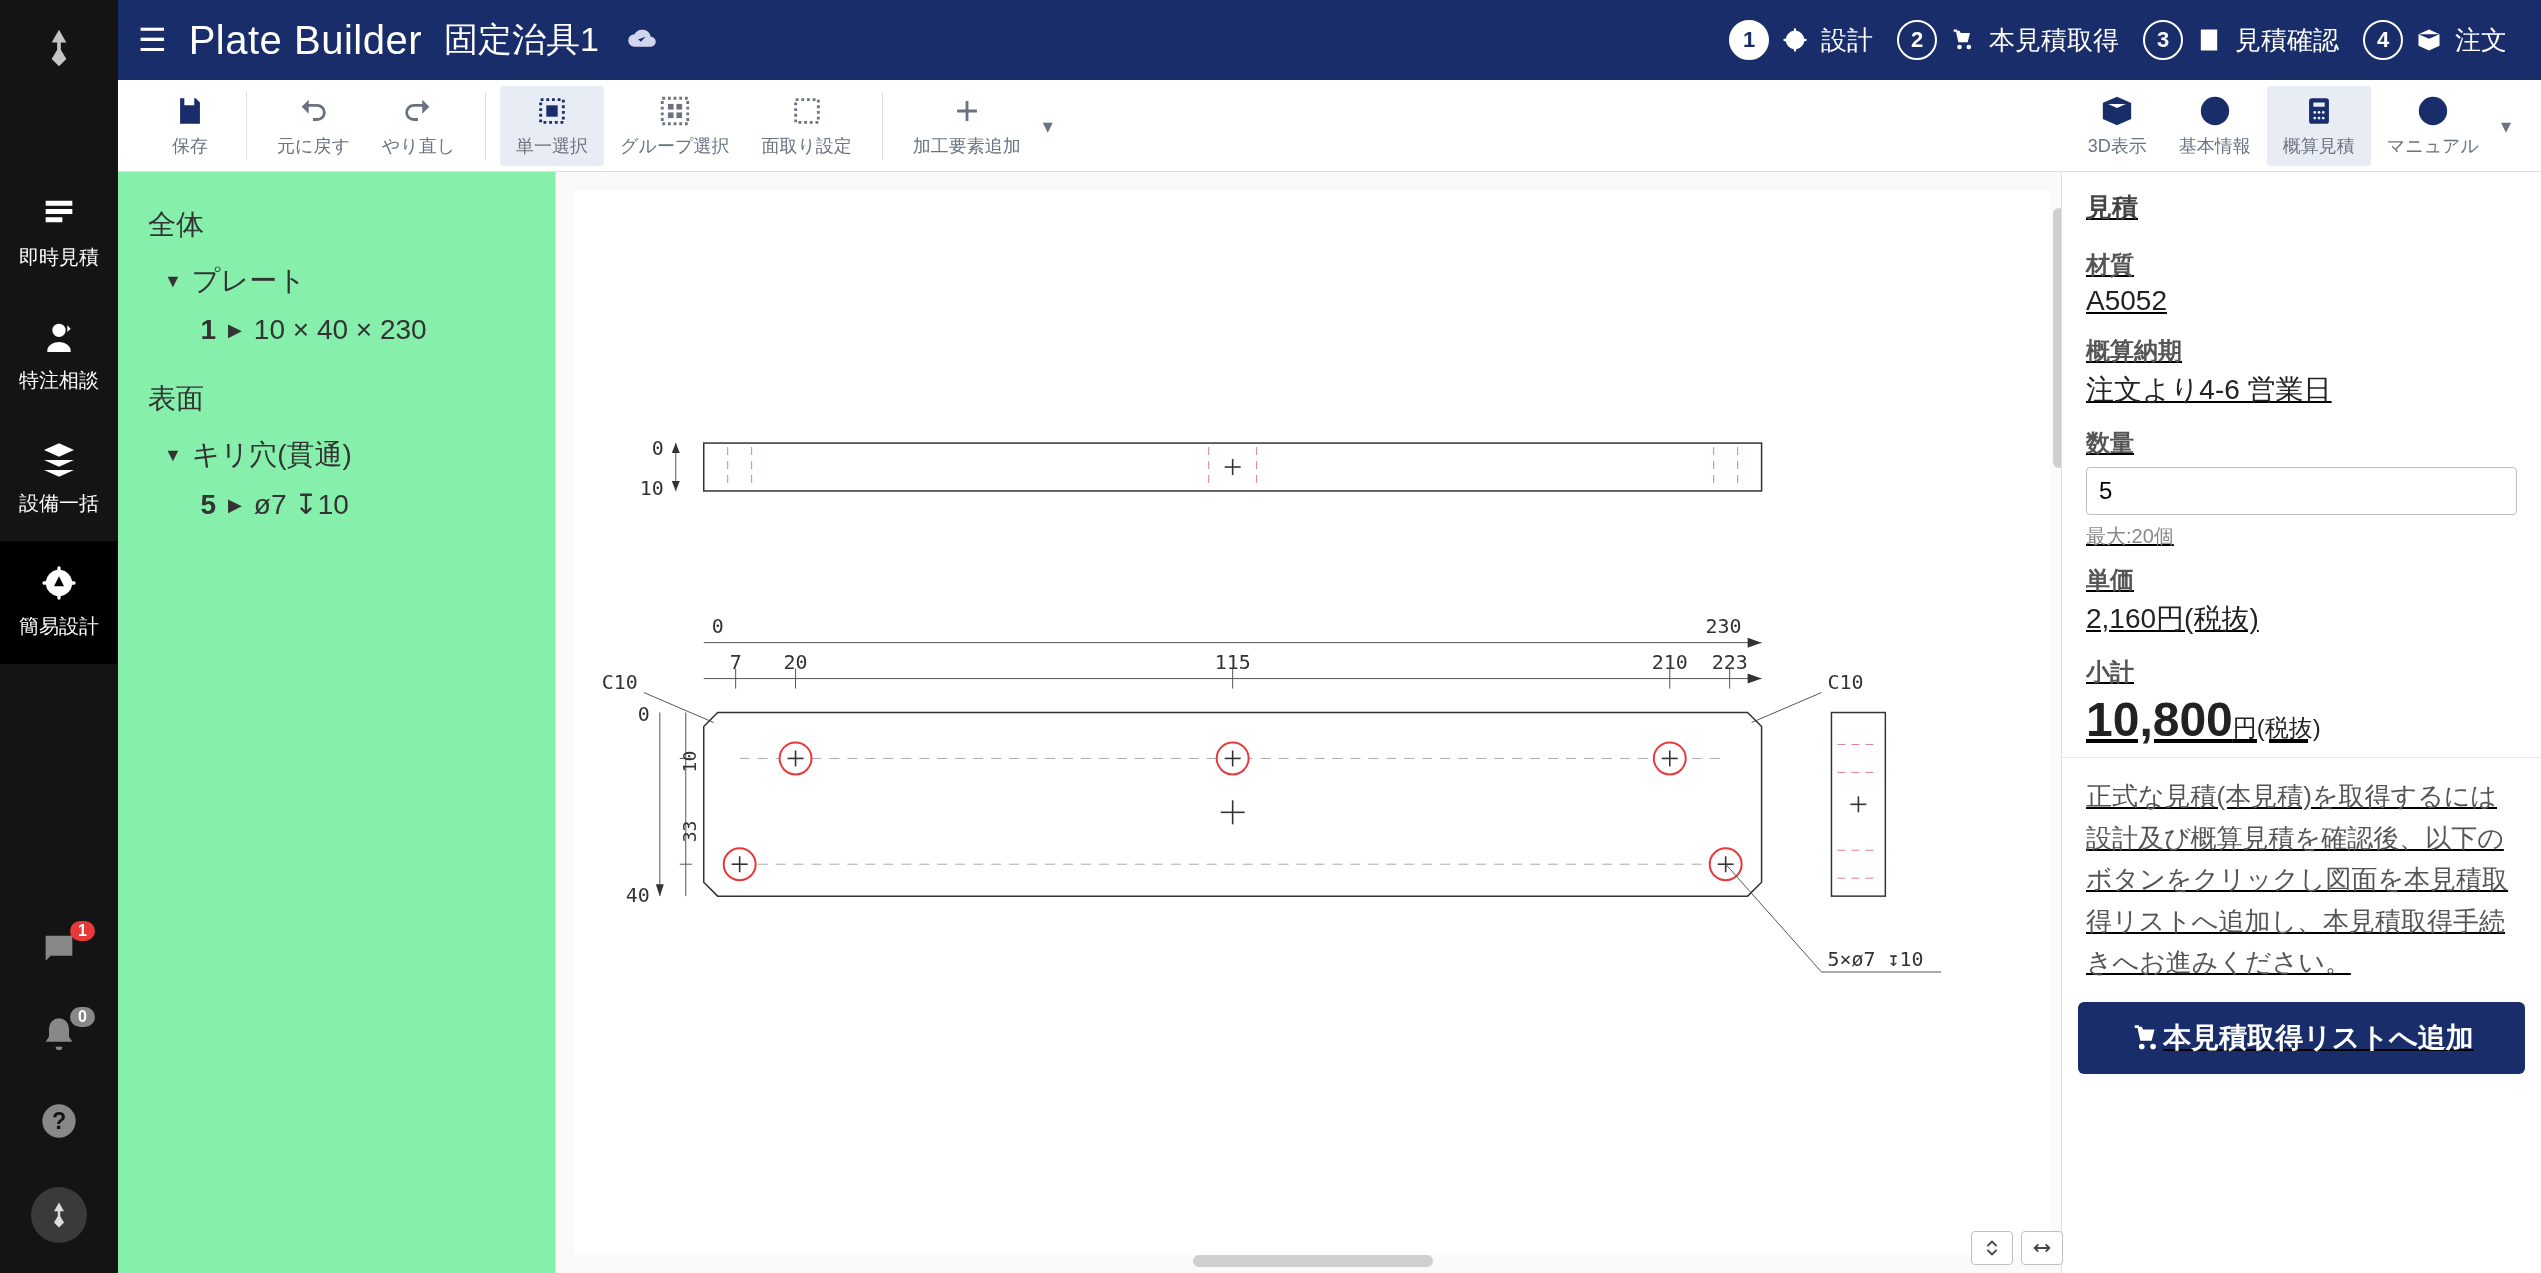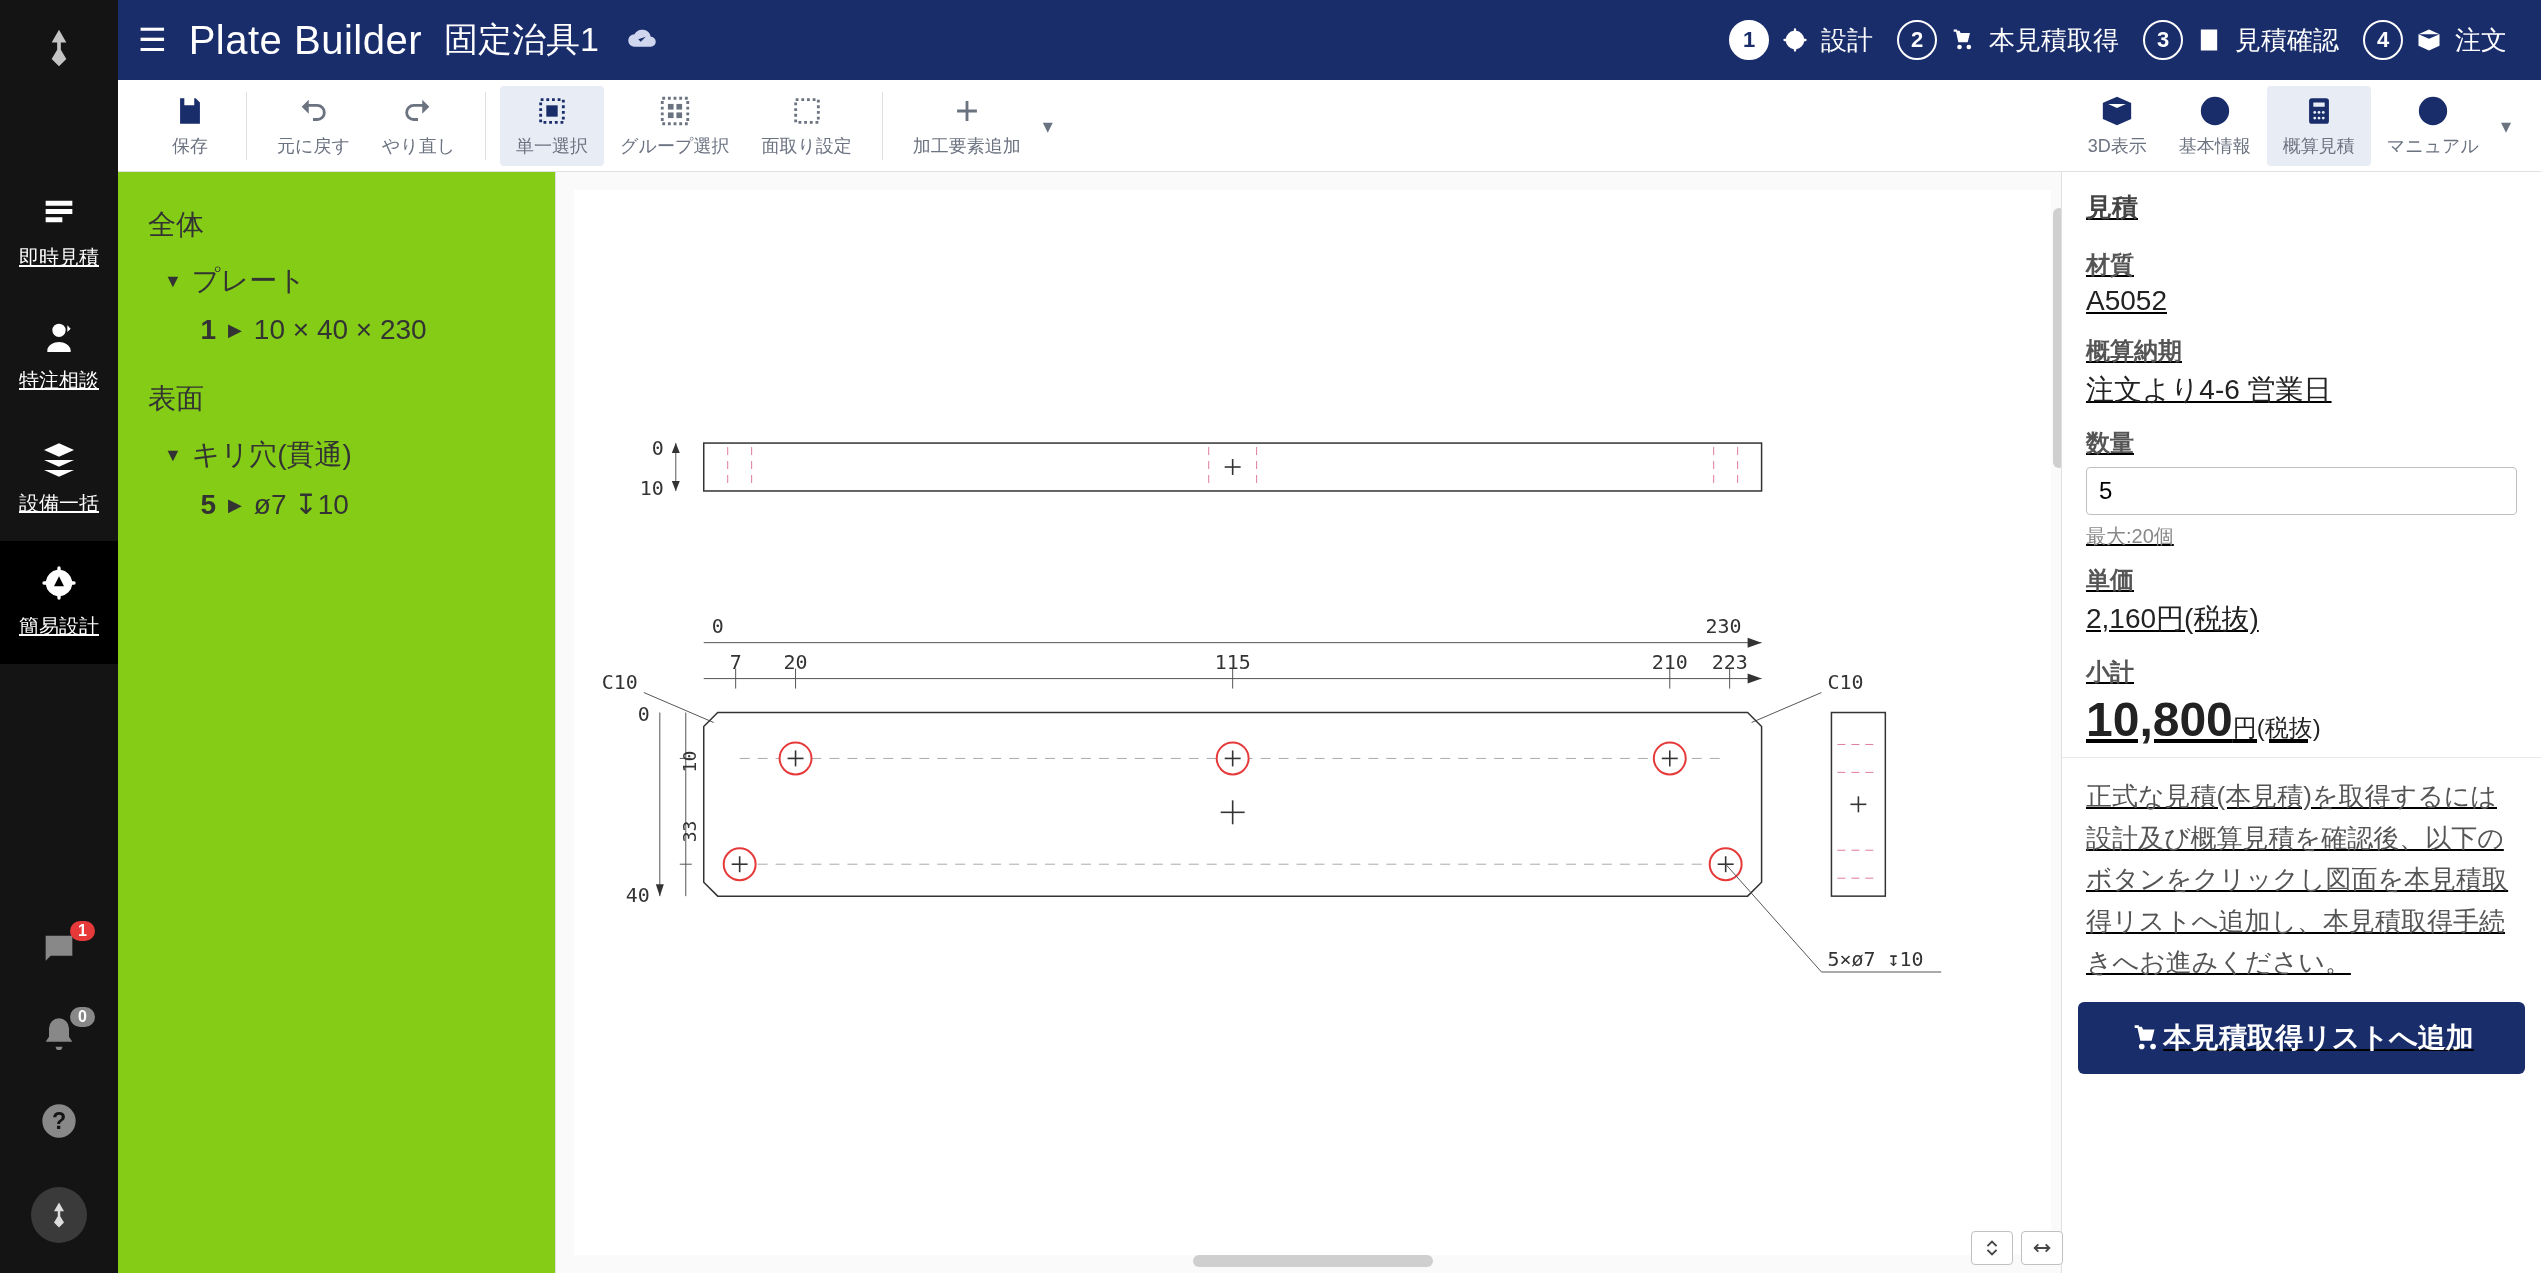--- a/index.html
+++ b/index.html
@@ -1,20 +1,20 @@
 <!DOCTYPE html>
 <html><head>
 <meta charset="utf-8">
 <style>
 * { box-sizing: border-box; margin: 0; padding: 0; }
 body { font-family: -apple-system, "Hiragino Sans", "Meiryo", sans-serif; overflow: hidden; width: 2541px; height: 1273px; background: #fff; transform-origin: 0 0; }
 :root { --navy: #1a2d6b; --sidebar: #141414; --border: #e0e0e0; --text: #333; --text-muted: #6b6b6b; --pink: #ee207b; }
 
 
-.rail { position: absolute; left: 0; top: 0; width: 118px; height: 100%; background: var(--sidebar); display: flex; flex-direction: column; align-items: center; color: #fff; text-decoration: underline; }
+.rail { position: absolute; left: 0; top: 0; width: 118px; height: 100%; background: var(--sidebar); display: flex; flex-direction: column; align-items: center; color: #fff; }
 .rail-logo { margin-top: 26px; margin-bottom: 98px; }
 .rail-item { width: 100%; display: flex; flex-direction: column; align-items: center; gap: 10px; padding: 22px 0 24px; cursor: pointer; font-size: 20px; }
 .rail-item.active { background: #000; }
 .rail-item svg { fill: #fff; }
 .rail-spacer { flex: 1; }
 .rail-bottom { width: 100%; display: flex; flex-direction: column; align-items: center; gap: 42px; padding-bottom: 30px; }
 .rail-icon { position: relative; }
 .rail-badge { position: absolute; top: -8px; right: -16px; background: #e63a3a; color: #fff; border-radius: 12px; font-size: 16px; padding: 1px 8px; font-weight: 600; }
 
 
@@ -36,21 +36,21 @@
 .tool-group.noborder { border-right: none; }
 .tool-btn { display: flex; flex-direction: column; align-items: center; justify-content: center; gap: 6px; padding: 6px 16px; cursor: pointer; border-radius: 4px; height: 80px; min-width: 84px; }
 .tool-btn.selected { background: #e8ecf4; }
 .tool-btn svg { fill: #6b7280; }
 .tool-btn.colored svg { fill: var(--navy); }
 .tool-label { font-size: 18px; color: #6b7280; white-space: nowrap; }
 .tool-dropdown { display: flex; align-items: center; color: #6b7280; font-size: 20px; padding-left: 6px; }
 .toolbar-spacer { flex: 1; }
 
 
-.tree { position: absolute; left: 118px; top: 172px; width: 438px; bottom: 0; background: #84cc16; border-right: 1px solid var(--border); padding: 26px 16px; color: var(--text); font-size: 26px; }
+.tree { position: absolute; left: 118px; top: 172px; width: 438px; bottom: 0; background: #86efac; border-right: 1px solid var(--border); padding: 26px 16px; color: var(--text); font-size: 26px; }
 .tree-section { font-weight: 500; margin: 8px 0 18px 14px; font-size: 28px; }
 .tree-node { display: flex; align-items: center; gap: 10px; margin: 10px 0 10px 30px; font-size: 28px; font-weight: 500; }
 .tree-leaf { display: flex; align-items: center; gap: 12px; margin: 14px 0 14px 54px; font-size: 28px; }
 .tree-leaf .idx { width: 28px; text-align: right; font-weight: 600; }
 .tri { font-size: 18px; }
 .tree-section2 { font-weight: 500; margin: 34px 0 18px 14px; font-size: 28px; }
 
 
 .canvas { position: absolute; left: 556px; top: 172px; right: 472px; bottom: 0; background: #fafafa; overflow: hidden; }
 .canvas-inner { position: absolute; left: 18px; top: 18px; right: 18px; bottom: 18px; background: #fff; }

